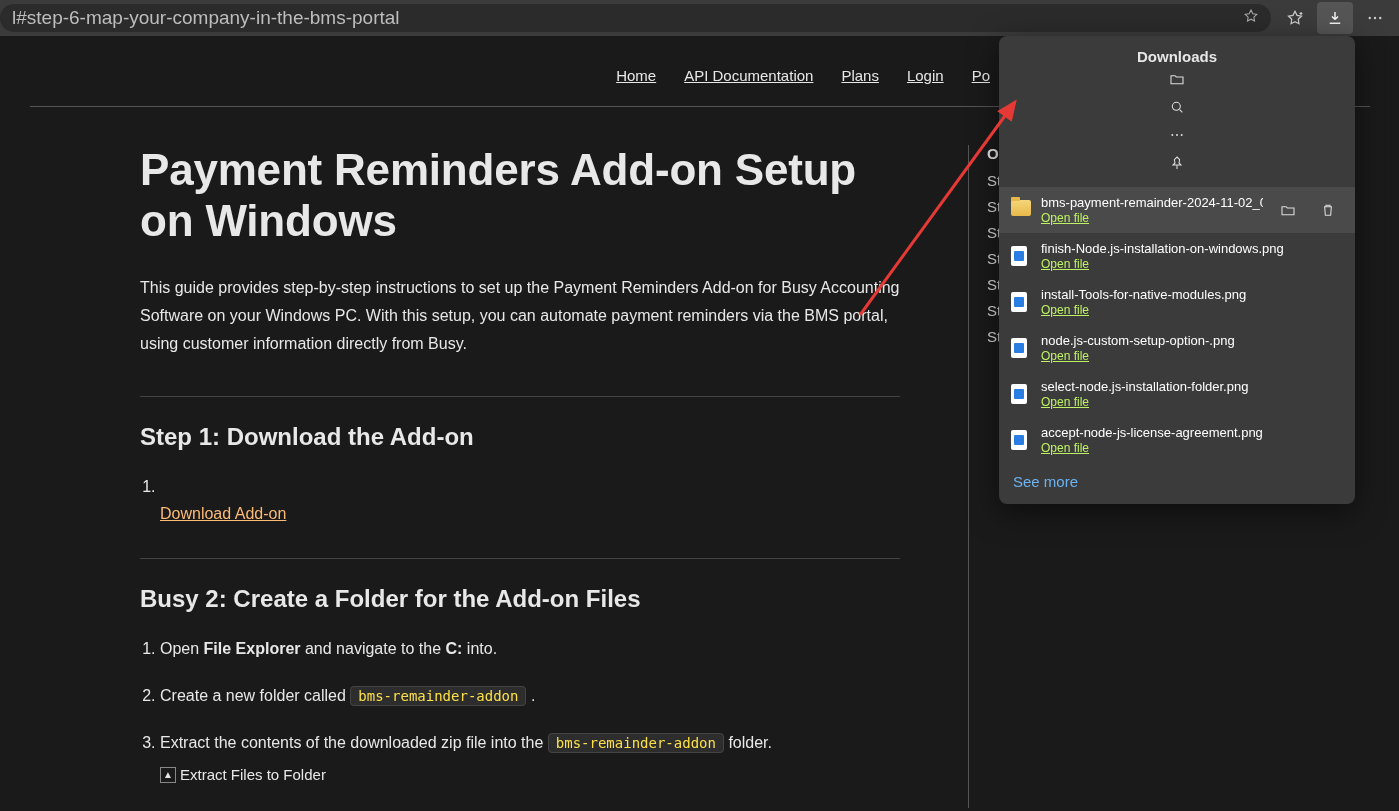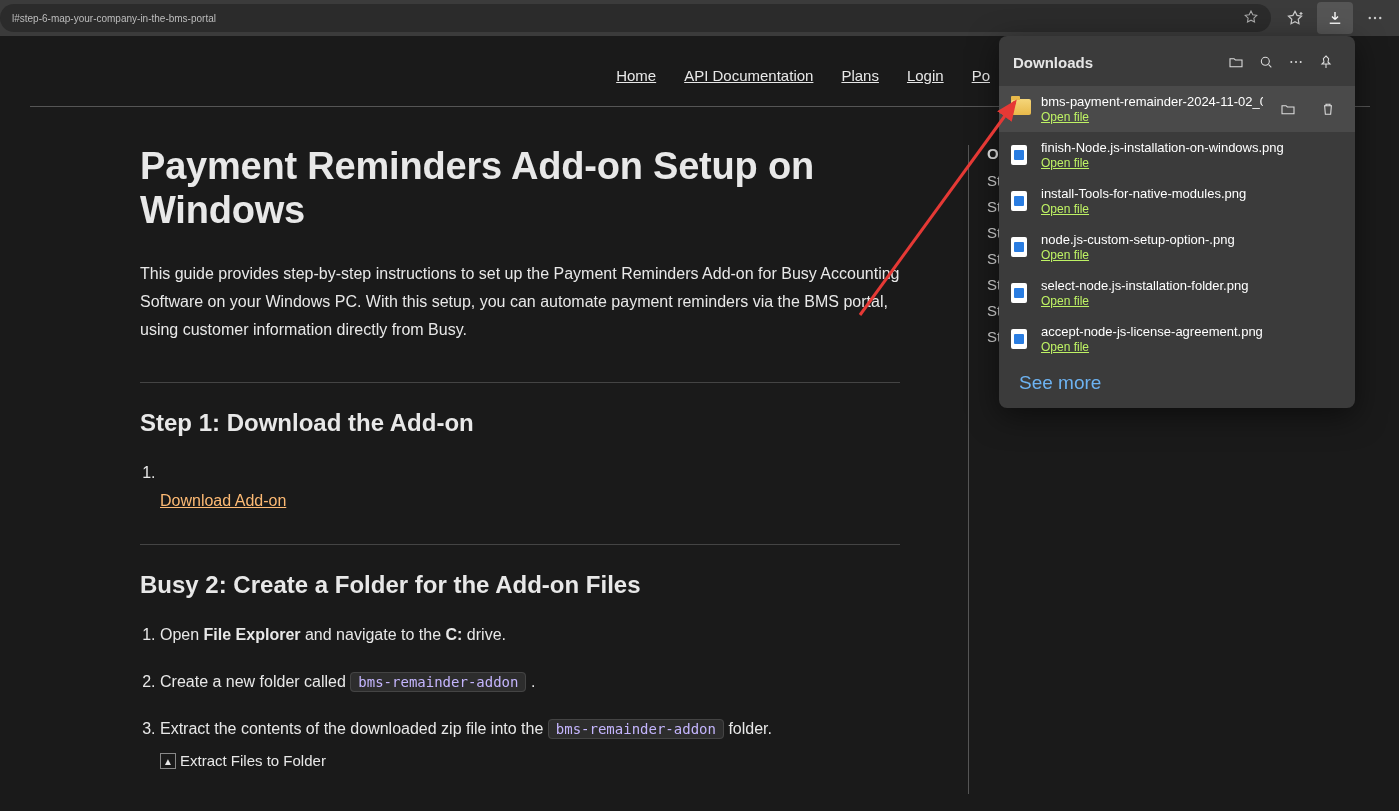--- a/index.html
+++ b/index.html
@@ -22,21 +22,21 @@
   }
   .url-bar {
     flex: 1;
     height: 28px;
     background: #2b2b2b;
     border-radius: 14px;
     display: flex;
     align-items: center;
     padding: 0 12px;
     margin-right: 6px;
-    font-size: 10px;
+    font-size: 19px;
     color: #bdbdbd;
     overflow: hidden;
     white-space: nowrap;
   }
   .url-bar .star {
     margin-left: auto;
     color: #aaa;
   }
   .browser-icons {
     display: flex;
@@ -86,21 +86,21 @@
   .main-cols {
     display: flex;
     gap: 40px;
     padding-top: 38px;
   }
   .article {
     width: 760px;
     margin-left: 110px;
   }
   h1 {
-    font-size: 38px;
+    font-size: 44px;
     font-weight: 700;
     line-height: 1.15;
     letter-spacing: -0.2px;
     margin-bottom: 28px;
   }
   .intro {
     font-size: 16px;
     line-height: 1.75;
     margin-bottom: 38px;
   }
@@ -125,21 +125,21 @@
     color: #fdba74;
     text-decoration: underline;
   }
   code.inline {
     background: #2d2d2d;
     border: 1px solid #444;
     padding: 1px 7px;
     border-radius: 4px;
     font-family: "Consolas", monospace;
     font-size: 14px;
-    color: #c4b5fd;
+    color: #fde047;
   }
   .img-placeholder {
     display: inline-flex;
     align-items: center;
     gap: 4px;
     font-size: 15px;
     margin-top: 6px;
   }
   .img-placeholder .ico {
     width: 16px; height: 16px;
@@ -174,20 +174,21 @@
     padding: 12px 0 12px;
     box-shadow: 0 8px 30px rgba(0,0,0,.5);
     font-size: 13px;
     color: #e6e6e6;
     z-index: 10;
   }
   .dl-header {
     display: flex;
     align-items: center;
     padding: 0 14px 10px;
+    flex-direction: column;
   }
   .dl-header .title { font-size: 15px; font-weight: 600; }
   .dl-header .spacer { flex: 1; }
   .dl-h-icon {
     width: 30px; height: 28px;
     display: flex; align-items: center; justify-content: center;
     color: #ddd;
   }
   .dl-h-icon svg { width: 16px; height: 16px; }
   .dl-item {
@@ -243,22 +244,22 @@
     font-size: 12px;
   }
   .dl-action {
     width: 30px; height: 28px;
     display:flex; align-items:center; justify-content:center;
     color:#ddd;
   }
   .dl-action svg { width:16px; height:16px; }
   .see-more {
     color: #6db3f2;
-    padding: 10px 20px 2px;
-    font-size: 19px;
+    padding: 10px 14px 2px;
+    font-size: 15px;
   }
 
   
   .arrow {
     position: absolute;
     top: 90px;
     left: 855px;
     width: 180px;
     height: 230px;
     pointer-events: none;
@@ -327,21 +328,21 @@
             <br>
             <a class="link">Download Add-on</a>
           </li>
         </ol>
 
         <hr class="sep">
 
         <h2>Busy 2: Create a Folder for the Add-on Files</h2>
         <ol>
           <li>
-            <span>Open </span><b>File Explorer</b><span> and navigate to the </span><b>C:</b><span> drive.</span>
+            <span>Open </span><b>File Explorer</b><span> and navigate to the </span><b>C:</b><span> into.</span>
           </li>
           <li>
             <span>Create a new folder called </span><code class="inline">bms-remainder-addon</code><span> .</span>
           </li>
           <li>
             <span>Extract the contents of the downloaded zip file into the </span><code class="inline">bms-remainder-addon</code><span> folder.</span>
             <div class="img-placeholder">
               <span class="ico">▲</span>
               <span>Extract Files to Folder</span>
             </div>

